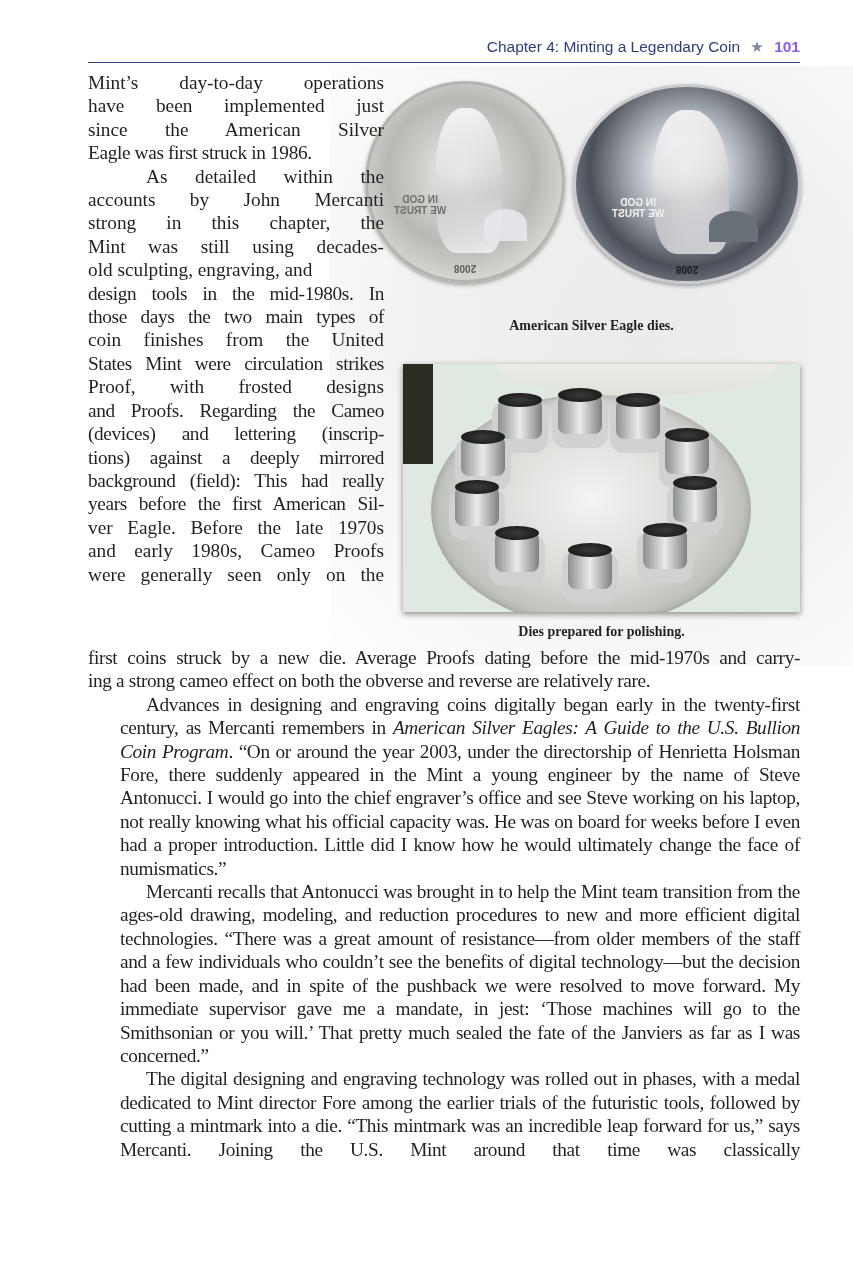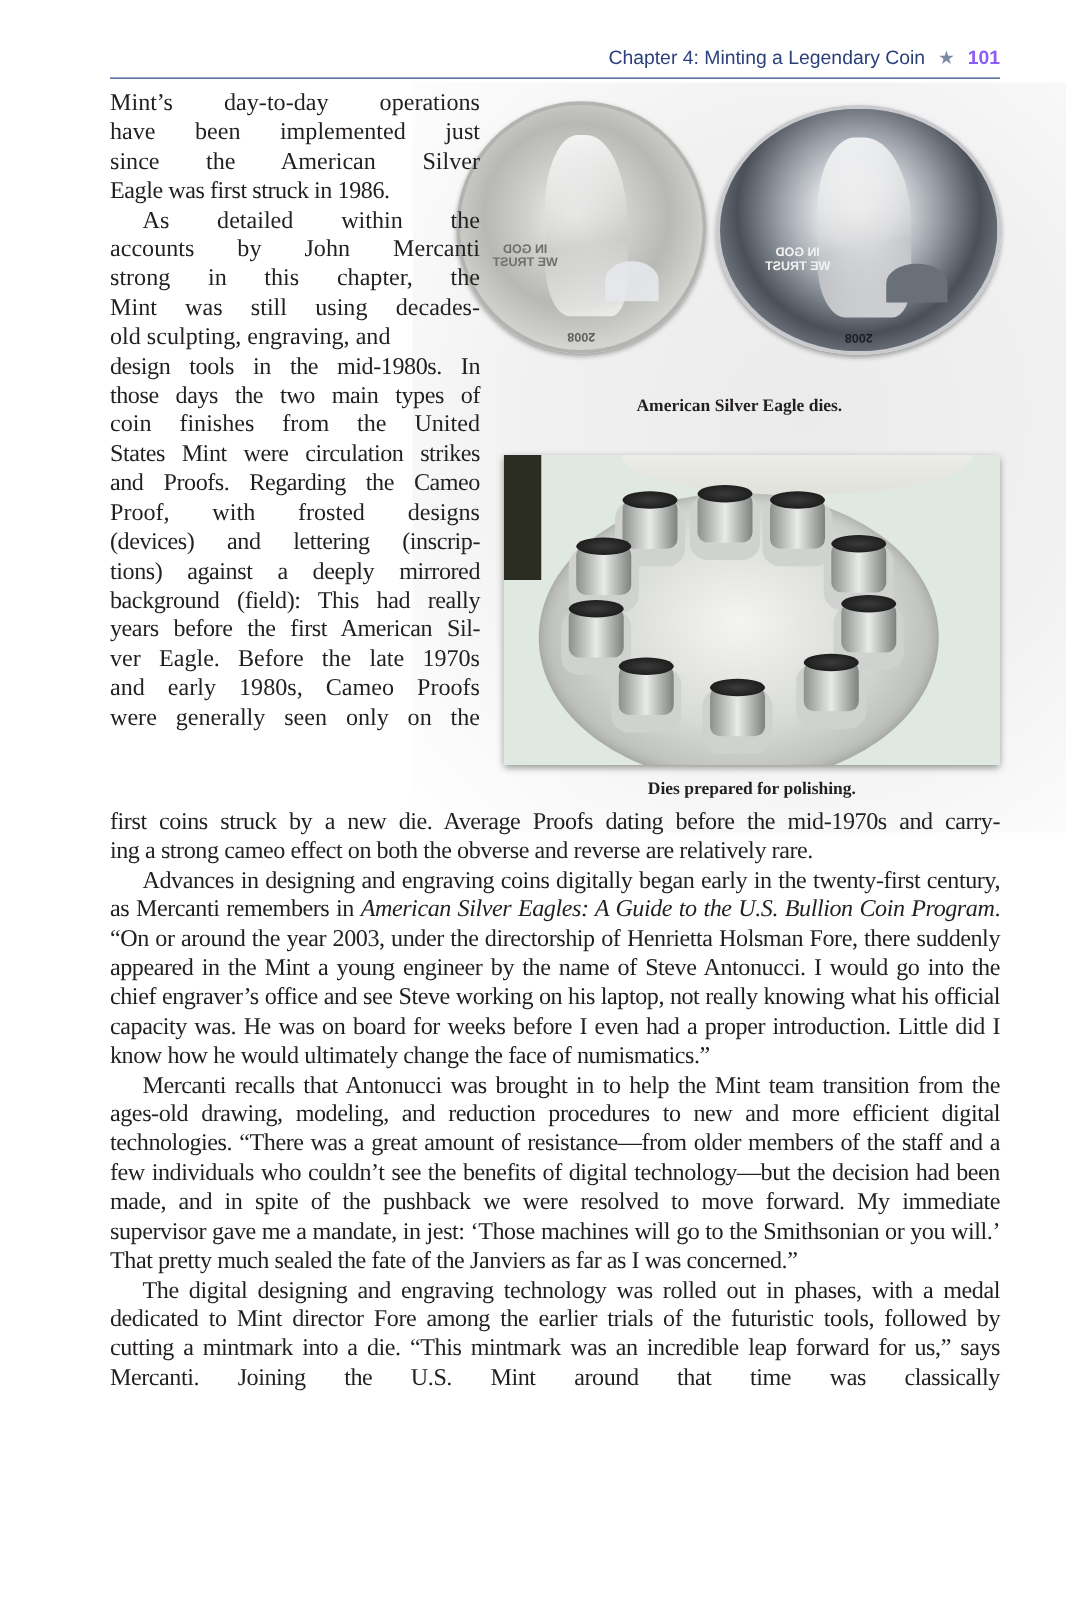--- a/index.html
+++ b/index.html
@@ -91,21 +91,21 @@
   .photo-dies .die::before {
     content: ""; position: absolute; left: 0; top: -6px; width: 44px; height: 14px; border-radius: 50%;
     background: radial-gradient(#3a3c3a, #111);
   }
   .caption.dies { left: 73px; width: 397px; top: 558px; }
 
   .body-text { position: absolute; font-size: 19.3px; line-height: 23.4px; text-align: justify; }
   .col-narrow { left: 88px; top: 71px; width: 296px; }
   .col-full { left: 88px; top: 646px; width: 712px; }
   .p { margin: 0; }
-  .indent { text-indent: 26px; }
+  .indent { text-indent: 26px; margin-left: 32px; }
   .nl { display: block; text-align-last: justify; }
   .nl.last { text-align-last: left; }
   .narrow-font { letter-spacing: -0.35px; }
   i { font-style: italic; }
 </style>
 </head>
 <body>
 
 <div class="running-head">
   <span>Chapter 4: Minting a Legendary Coin</span>
@@ -159,22 +159,22 @@
   <span class="nl last narrow-font">Eagle was first struck in 1986.</span>
   <span class="nl indent">As detailed within the</span>
   <span class="nl">accounts by John Mercanti</span>
   <span class="nl">strong in this chapter, the</span>
   <span class="nl">Mint was still using decades-</span>
   <span class="nl" style="text-align-last:left">old sculpting, engraving, and</span>
   <span class="nl narrow-font">design tools in the mid-1980s. In</span>
   <span class="nl narrow-font">those days the two main types of</span>
   <span class="nl">coin finishes from the United</span>
   <span class="nl narrow-font">States Mint were circulation strikes</span>
+  <span class="nl">Proof, with frosted designs</span>
   <span class="nl narrow-font">and Proofs. Regarding the Cameo</span>
-  <span class="nl">Proof, with frosted designs</span>
   <span class="nl narrow-font">(devices) and lettering (inscrip-</span>
   <span class="nl narrow-font">tions) against a deeply mirrored</span>
   <span class="nl narrow-font">background (field): This had really</span>
   <span class="nl narrow-font">years before the first American Sil-</span>
   <span class="nl">ver Eagle. Before the late 1970s</span>
   <span class="nl">and early 1980s, Cameo Proofs</span>
   <span class="nl">were generally seen only on the</span>
 </div>
 
 <div class="body-text col-full narrow-font">

